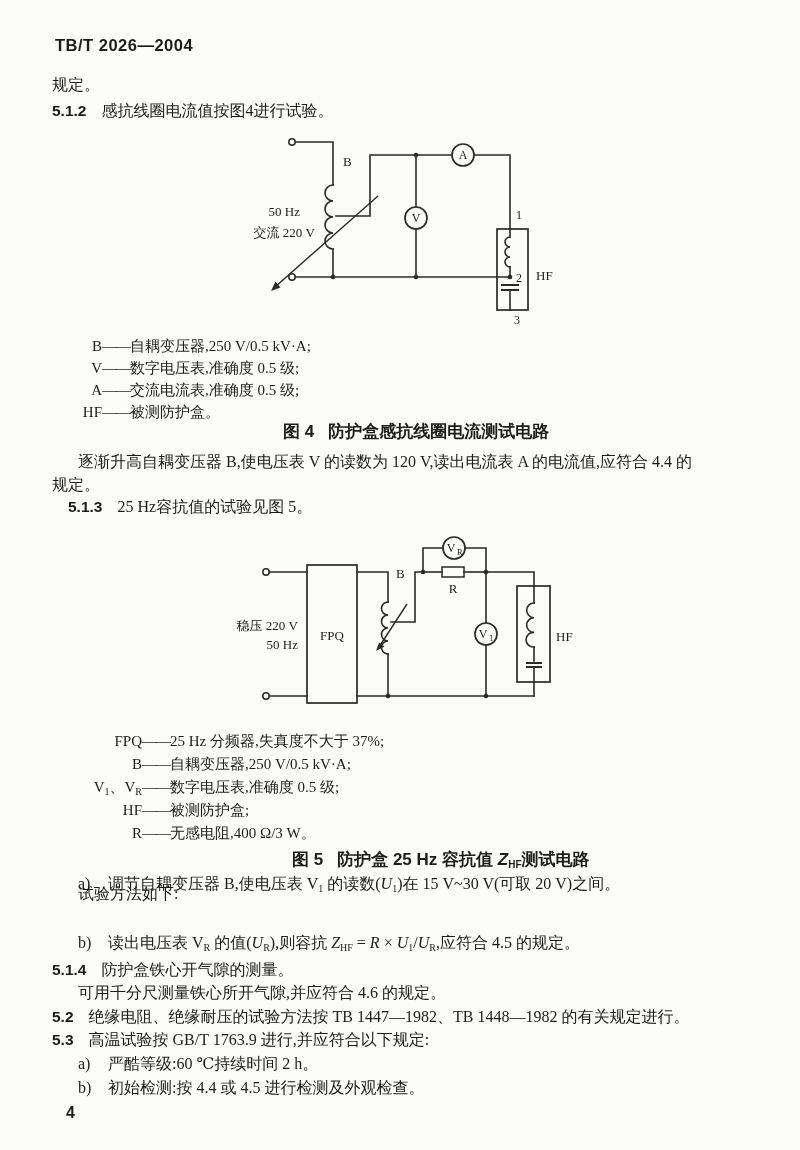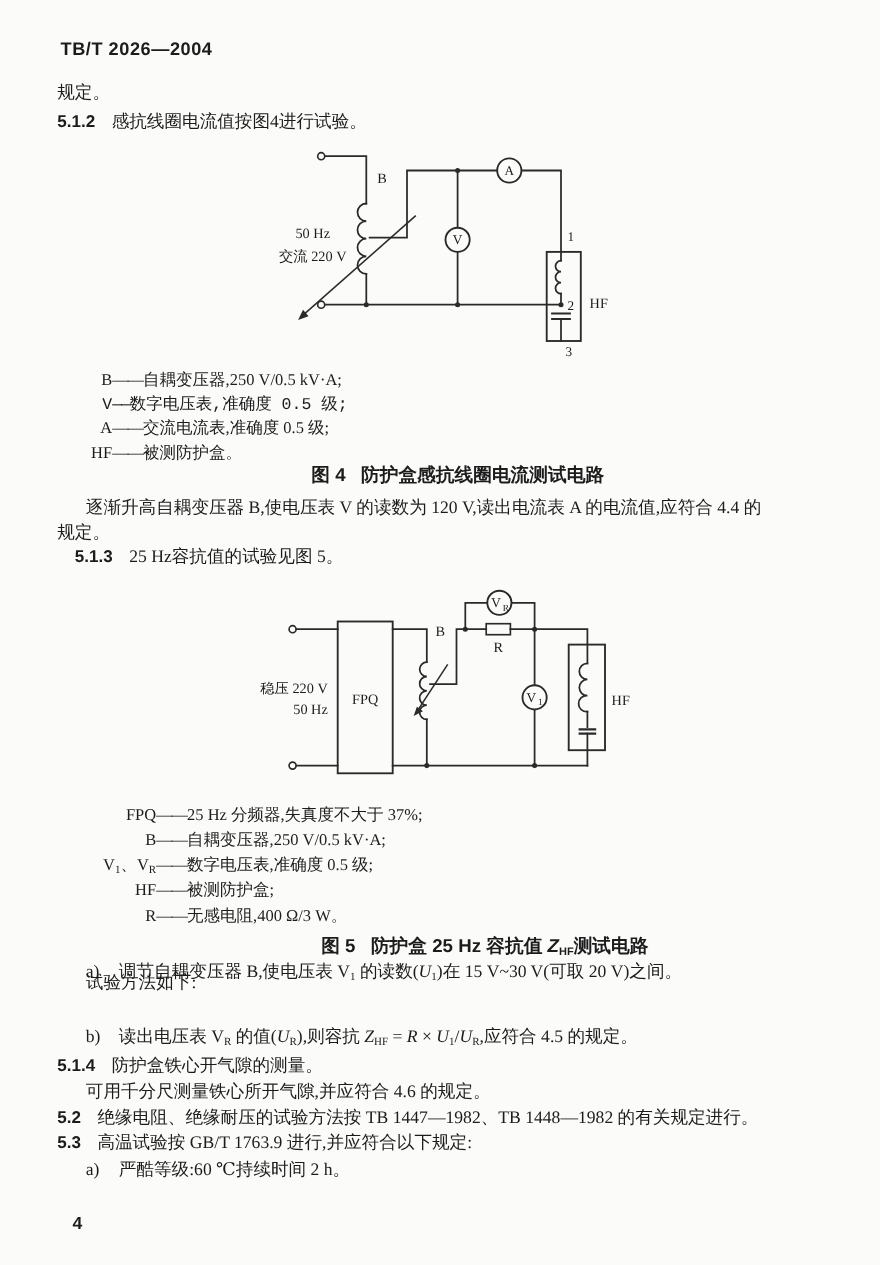--- a/index.html
+++ b/index.html
@@ -96,21 +96,21 @@
       <text class="svgtxt" x="70" y="91" text-anchor="end">50 Hz</text>
       <text class="svgtxt" x="85" y="112" text-anchor="end">交流 220 V</text>
       <text class="svgtxt-sm" x="286" y="94">1</text>
       <text class="svgtxt-sm" x="286" y="157">2</text>
       <text class="svgtxt-sm" x="284" y="199">3</text>
       <text class="svgtxt" x="306" y="155">HF</text>
     </g>
   </svg>
 
   <div class="legend-row" style="left:58px;top:337px;"><span class="lterm">B</span><span class="ldash">——</span><span>自耦变压器,250 V/0.5 kV·A;</span></div>
-  <div class="legend-row" style="left:58px;top:359px;font-family:Liberation Mono, monospace;"><span class="lterm">V</span><span class="ldash">——</span><span>数字电压表,准确度 0.5 级;</span></div>
+  <div class="legend-row" style="left:58px;top:359px;"><span class="lterm">V</span><span class="ldash">——</span><span>数字电压表,准确度 0.5 级;</span></div>
   <div class="legend-row" style="left:58px;top:381px;"><span class="lterm">A</span><span class="ldash">——</span><span>交流电流表,准确度 0.5 级;</span></div>
   <div class="legend-row" style="left:58px;top:403px;"><span class="lterm">HF</span><span class="ldash">——</span><span>被测防护盒。</span></div>
 
   <div class="line caption" style="left:283px;top:422px;"><span class="capnum">图 4</span><span>防护盒感抗线圈电流测试电路</span></div>
 
   <div class="line" style="left:78px;top:452px;">逐渐升高自耦变压器 B,使电压表 V 的读数为 120 V,读出电流表 A 的电流值,应符合 4.4 的</div>
   <div class="line" style="left:52px;top:475px;">规定。</div>
   <div class="line" style="left:68px;top:497px;"><span class="cnum">5.1.3</span><span>25 Hz容抗值的试验见图 5。</span></div>
 
   <svg style="left:235px;top:525px;" width="370" height="200" viewBox="0 0 370 200">
@@ -190,16 +190,17 @@
 
   <div class="line" style="left:78px;top:874px;"><span class="ilabel">a)</span><span>调节自耦变压器 B,使电压表 V</span><span class="sub">1</span><span> 的读数(</span><span class="var">U</span><span class="sub">1</span><span>)在 15 V~30 V(可取 20 V)之间。</span></div>
 
   <div class="line" style="left:78px;top:933px;"><span class="ilabel">b)</span><span>读出电压表 V</span><span class="sub">R</span><span> 的值(</span><span class="var">U</span><span class="sub">R</span><span>),则容抗 </span><span class="var">Z</span><span class="sub">HF</span><span> = </span><span class="var">R</span><span> × </span><span class="var">U</span><span class="sub">1</span><span>/</span><span class="var">U</span><span class="sub">R</span><span>,应符合 4.5 的规定。</span></div>
 
   <div class="line" style="left:52px;top:960px;"><span class="cnum">5.1.4</span><span>防护盒铁心开气隙的测量。</span></div>
   <div class="line" style="left:78px;top:983px;">可用千分尺测量铁心所开气隙,并应符合 4.6 的规定。</div>
   <div class="line" style="left:52px;top:1007px;"><span class="cnum">5.2</span><span>绝缘电阻、绝缘耐压的试验方法按 TB 1447—1982、TB 1448—1982 的有关规定进行。</span></div>
   <div class="line" style="left:52px;top:1030px;"><span class="cnum">5.3</span><span>高温试验按 GB/T 1763.9 进行,并应符合以下规定:</span></div>
   <div class="line" style="left:78px;top:1054px;"><span class="ilabel">a)</span><span>严酷等级:60 ℃持续时间 2 h。</span></div>
+  <div class="line" style="left:78px;top:1078px;"><span class="ilabel">b)</span><span>初始检测:按 4.4 或 4.5 进行检测及外观检查。</span></div>
 
   <div class="line pagenum" style="left:66px;top:1103px;">4</div>
 
 </div>
 
 </body></html>

